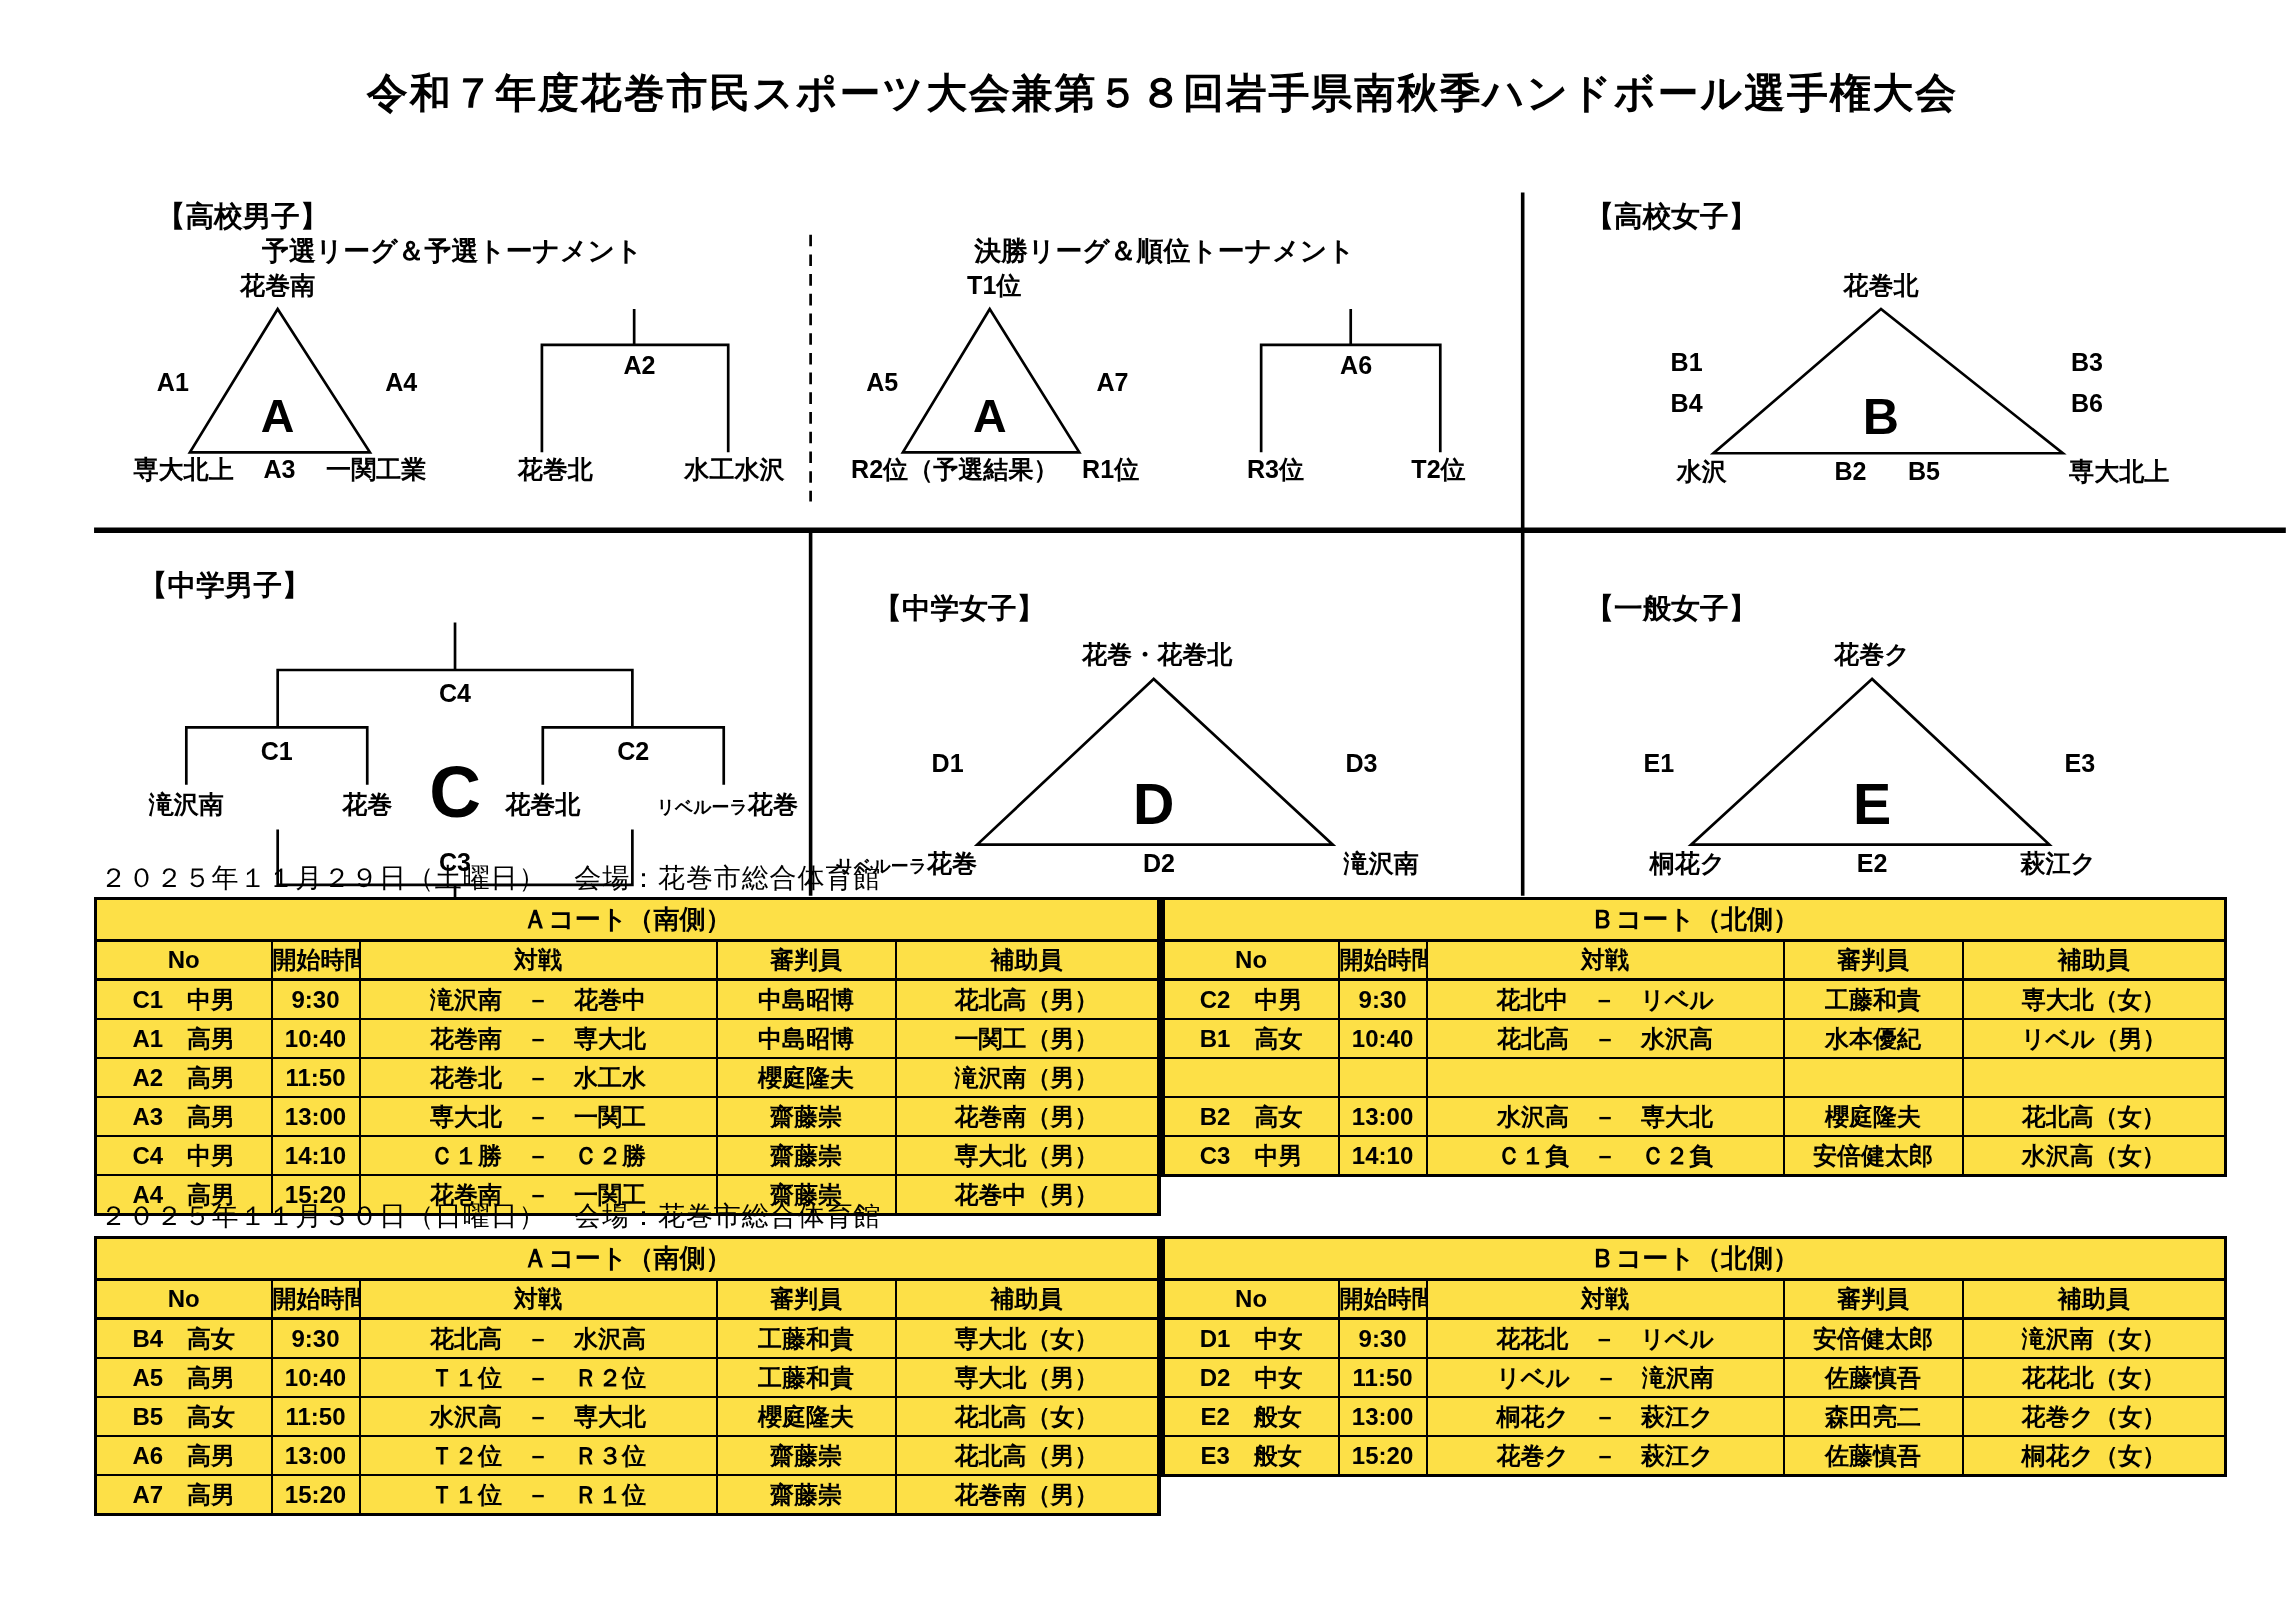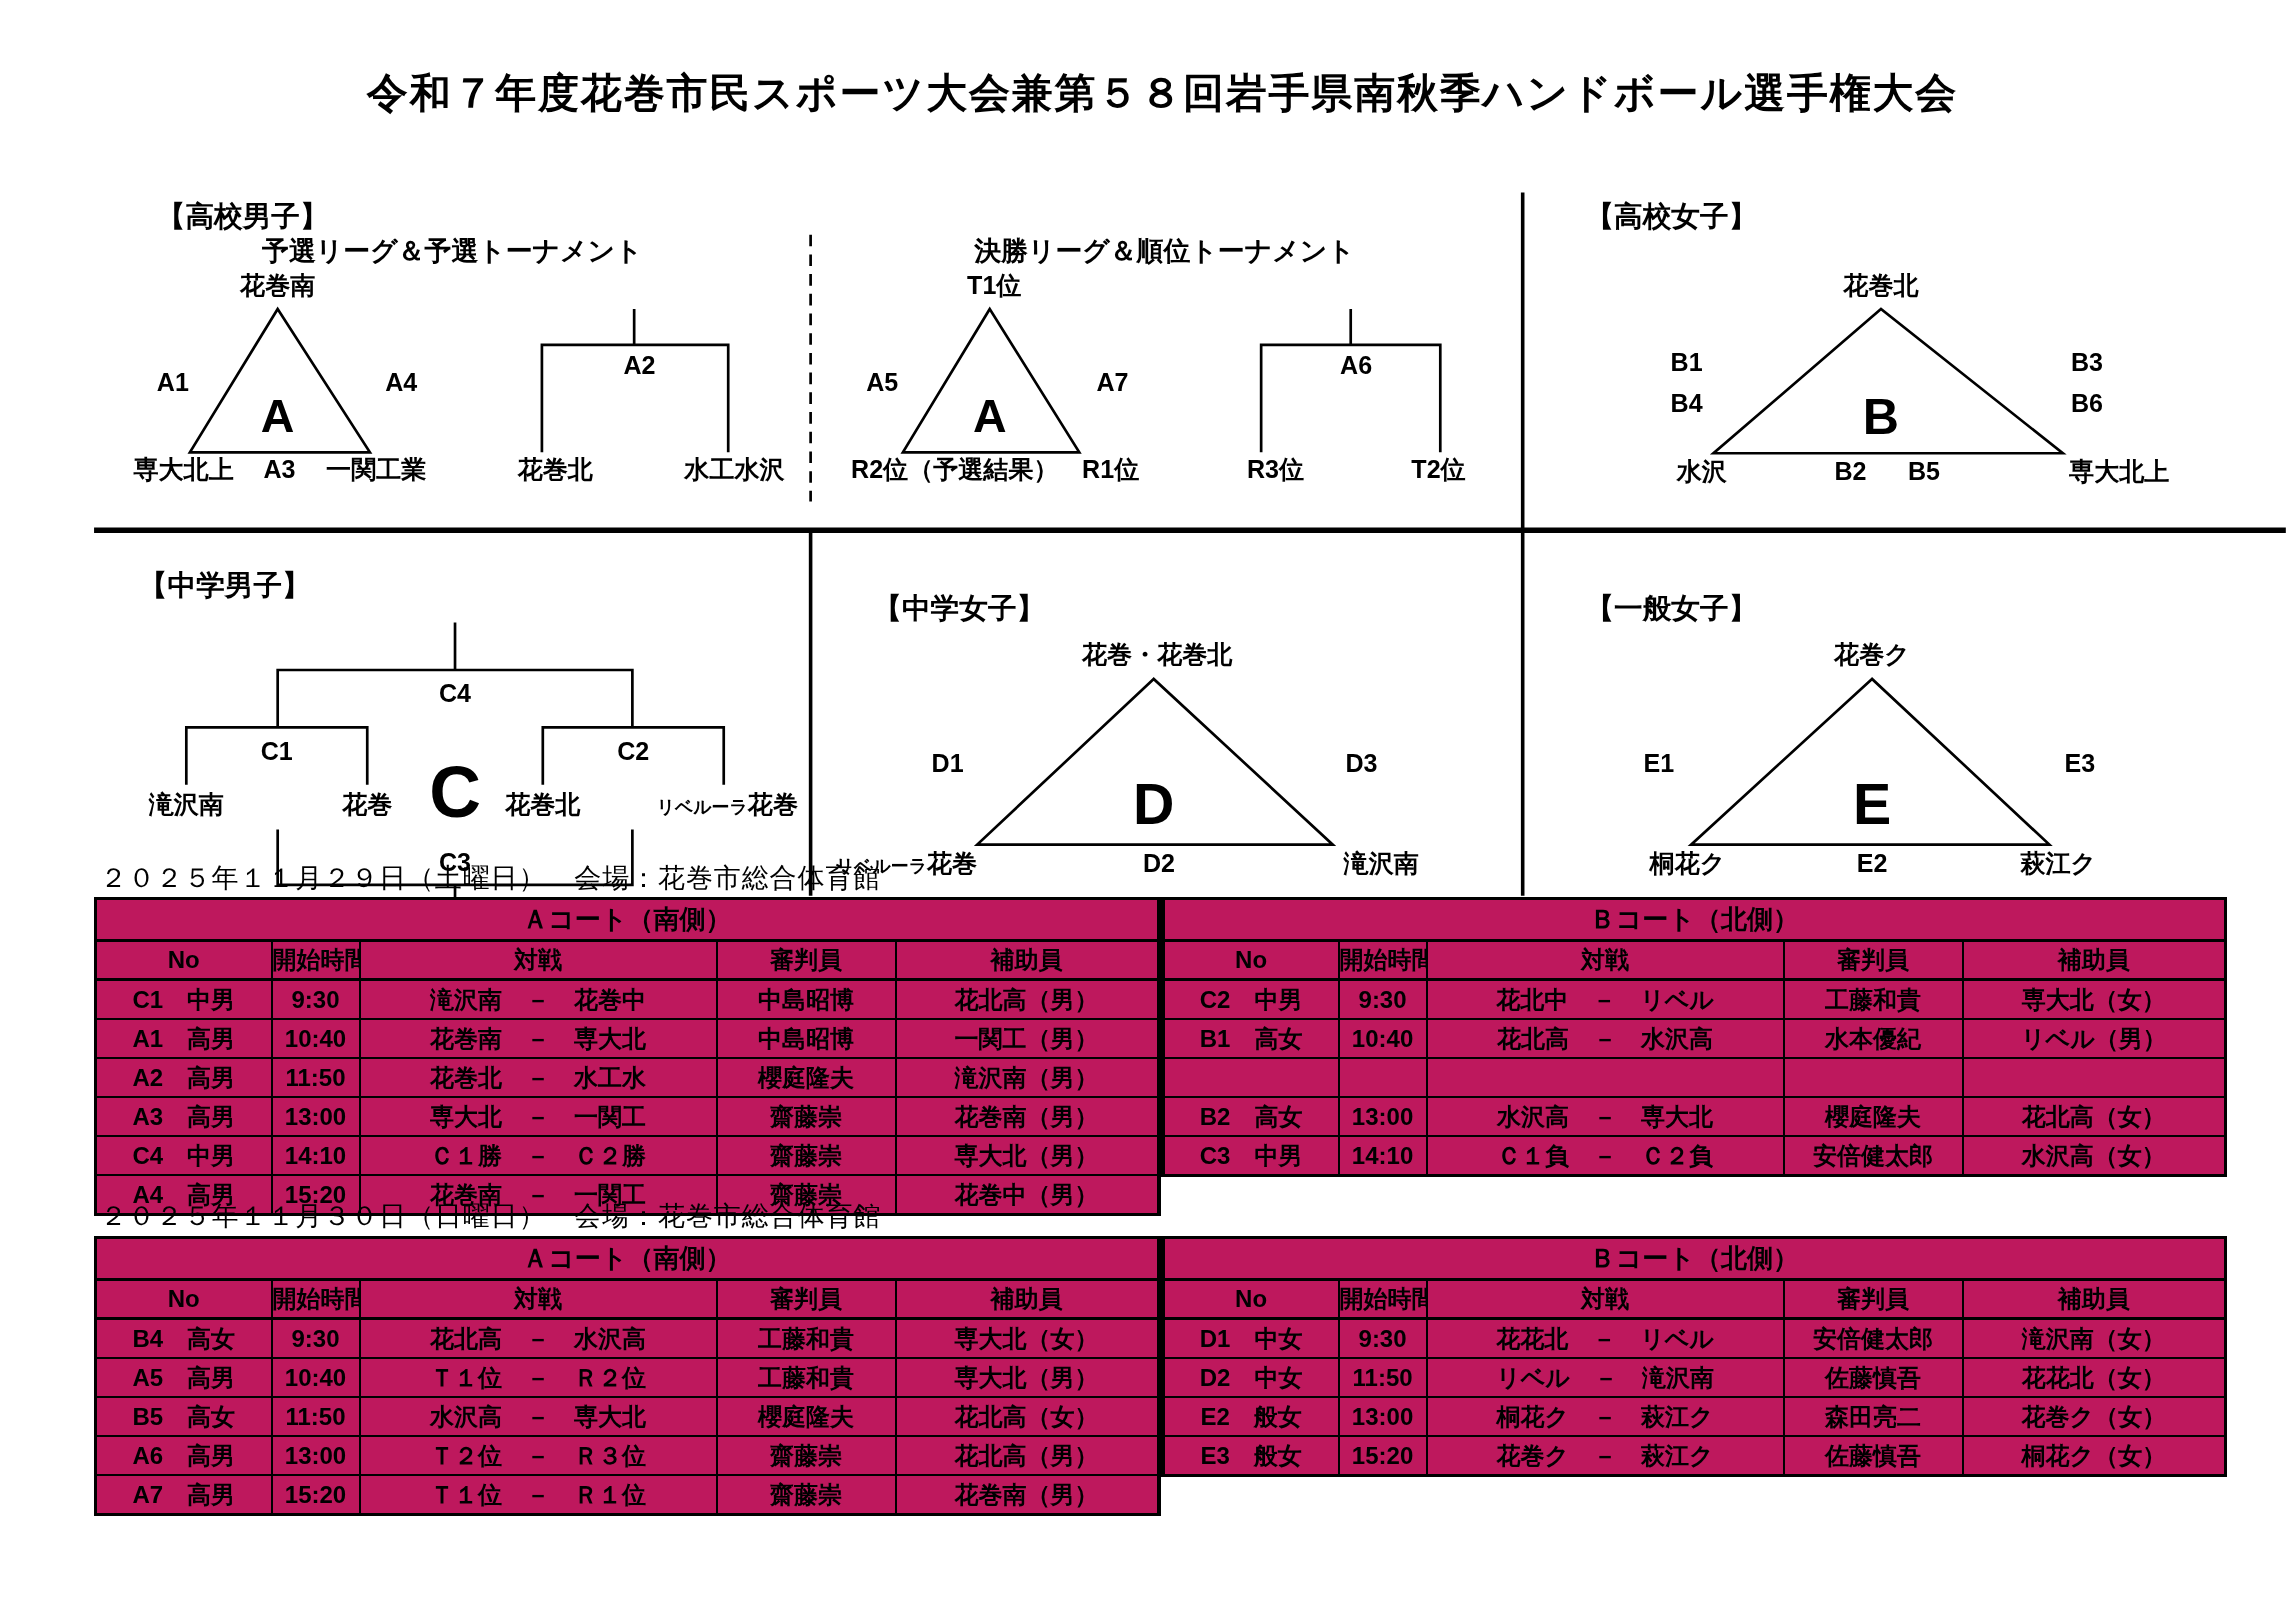--- a/index.html
+++ b/index.html
@@ -17,21 +17,21 @@
     font-family:"Liberation Sans","DejaVu Sans",sans-serif;
     font-weight:bold;fill:#000;
   }.t28{font-size:28px}.t30{font-size:30px}.t32{font-size:32px}
   .small{font-size:20px}
   .letter52{font-size:52px}.letter56{font-size:56px}.letter64{font-size:64px}.letter80{font-size:80px}
   .date-heading{
     position:absolute;left:100px;font-size:27px;font-weight:normal;letter-spacing:0.9px;white-space:nowrap;
   }
   .tblwrap{position:absolute;left:94px;display:flex;align-items:flex-start}
   table.sched{
-    border-collapse:collapse;table-layout:fixed;width:1063px;background:#be185d;
+    border-collapse:collapse;table-layout:fixed;width:1063px;background:#fde047;
     border:3.6px solid #000;
   }
   table.sched.left-half{border-right:4.5px solid #000}
   table.sched.right-half{border-left:4.5px solid #000}
   table.sched th,table.sched td{
     border:2.7px solid #000;text-align:center;vertical-align:middle;
     font-size:24px;font-weight:bold;padding:0;white-space:nowrap;overflow:hidden;
   }
   table.sched tr.court-row th{height:39px;font-size:26px;border-bottom:3.6px solid #000}
   table.sched tr.head-row th{height:36px;border-bottom:3.6px solid #000}

